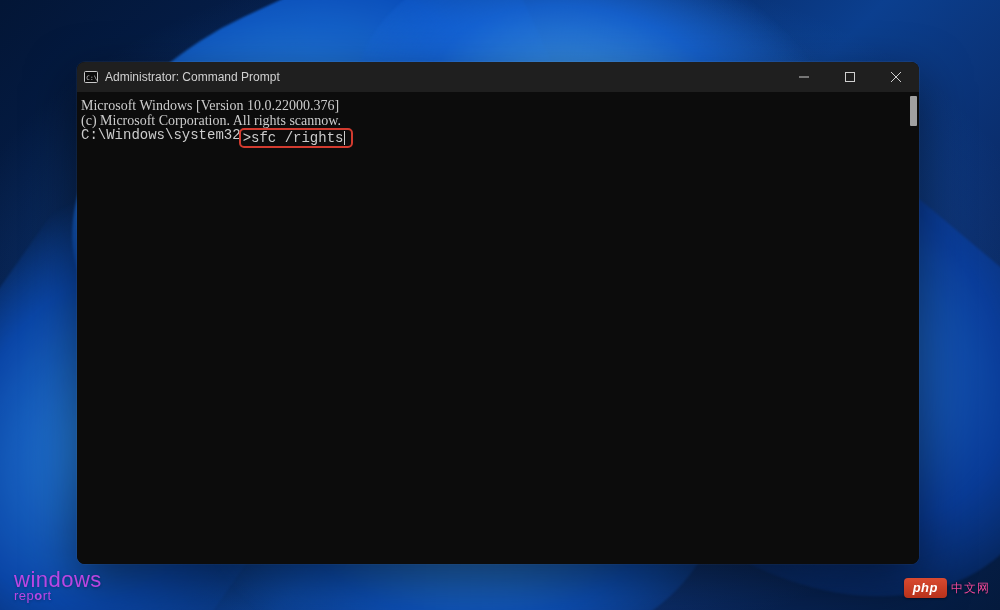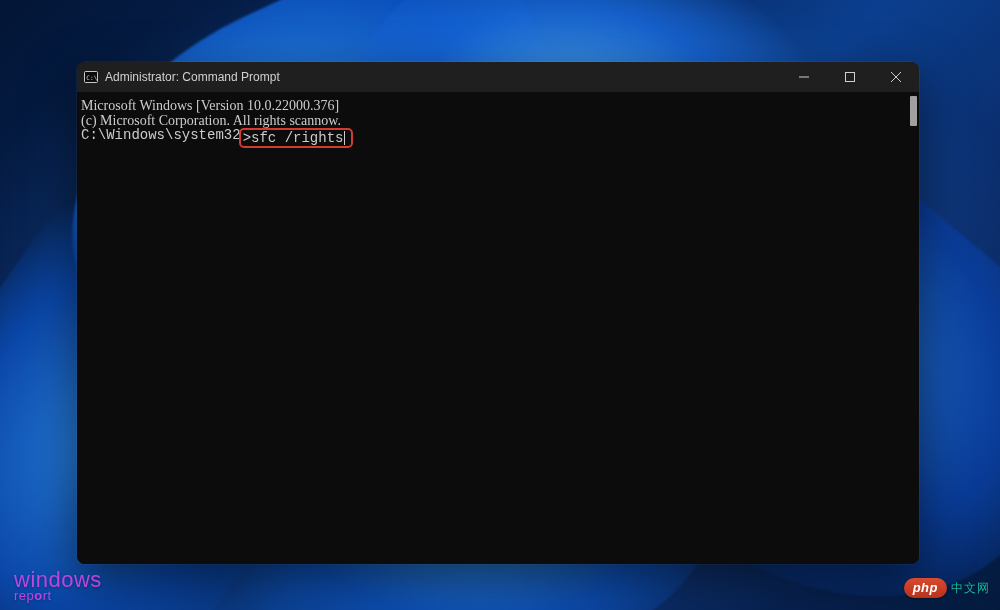--- a/index.html
+++ b/index.html
@@ -154,26 +154,26 @@
       color: #fff;
       font-size: 12px;
     }
     .php-pill {
       background: linear-gradient(#d94a30, #b8321b);
       color: #fff;
       font-weight: 700;
       font-style: italic;
       font-size: 13px;
       padding: 2px 9px 3px 9px;
-      border-radius: 10px;
+      border-radius: 4px;
       letter-spacing: 0.5px;
       box-shadow: 0 1px 2px rgba(0,0,0,0.4);
     }
     .cn-text {
-      color: #14b8a6;
+      color: #ec4899;
       font-size: 12px;
       text-shadow: 0 1px 2px rgba(0,0,0,0.5);
       letter-spacing: 1px;
     }
   </style>
 </head>
 <body>
 
 <div class="wallpaper">
   <div class="petal p1"></div>

